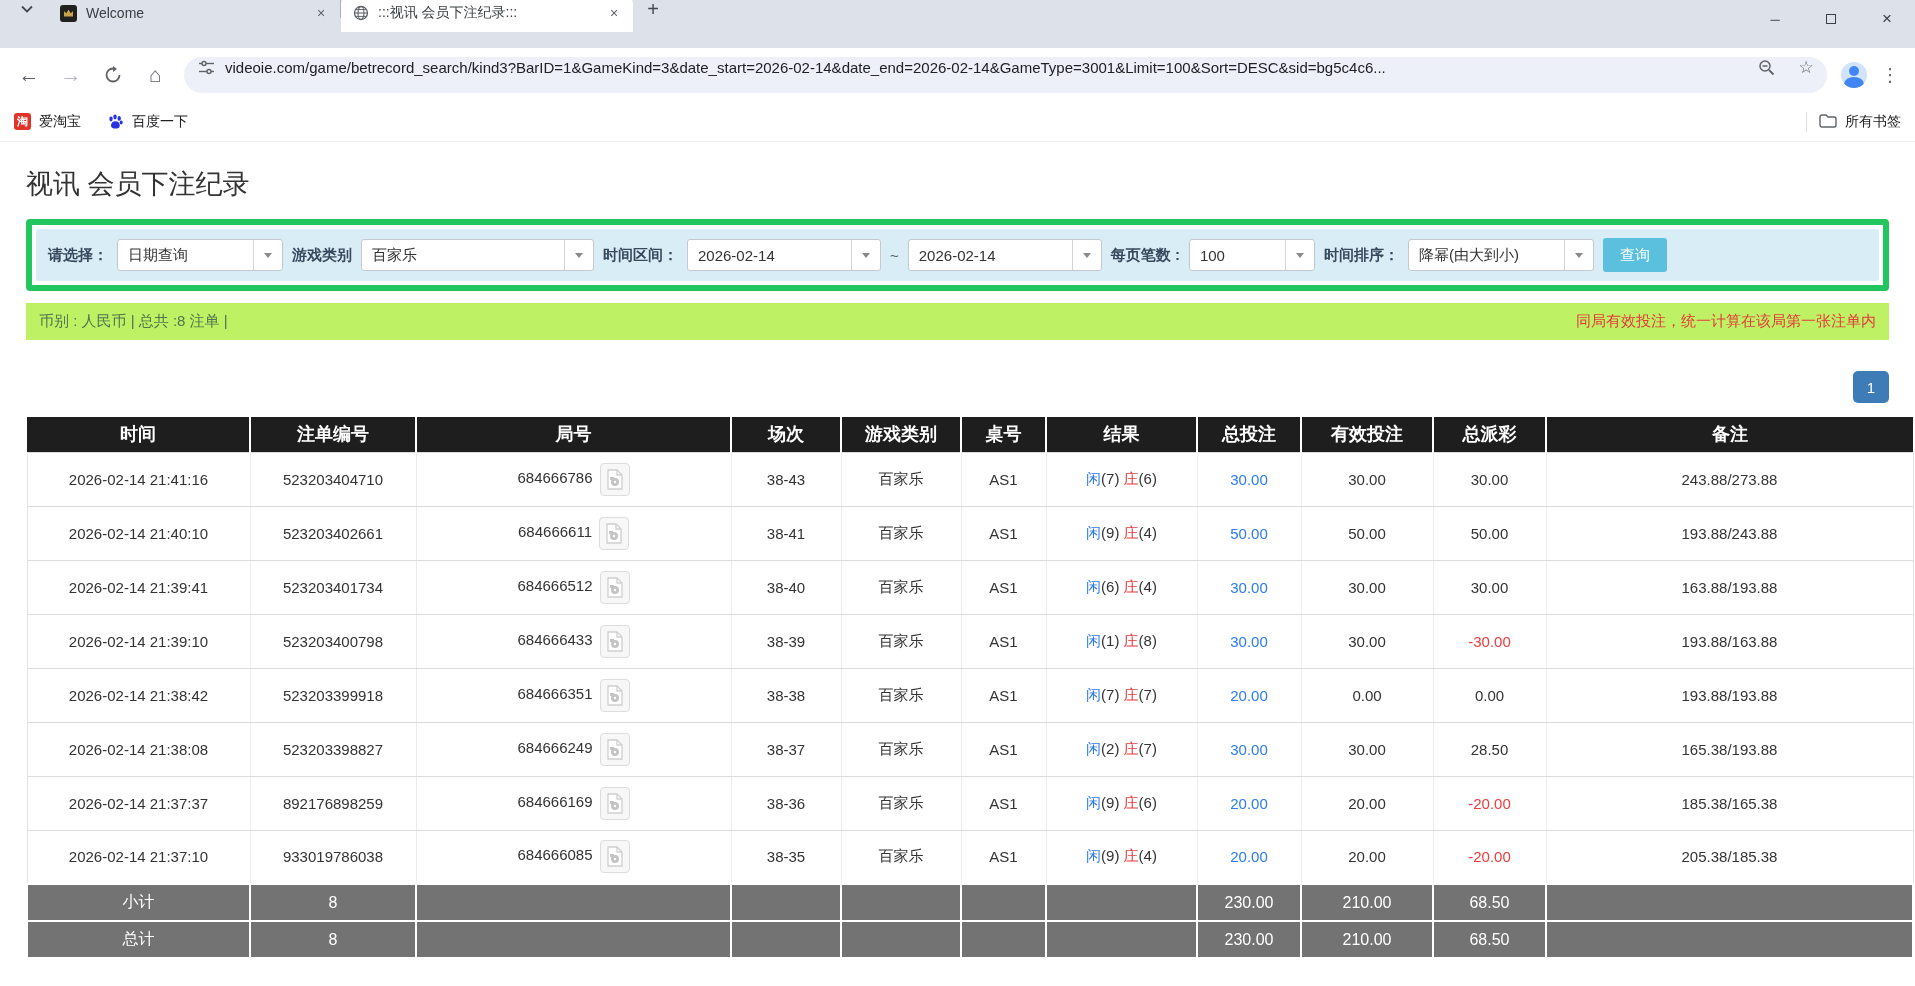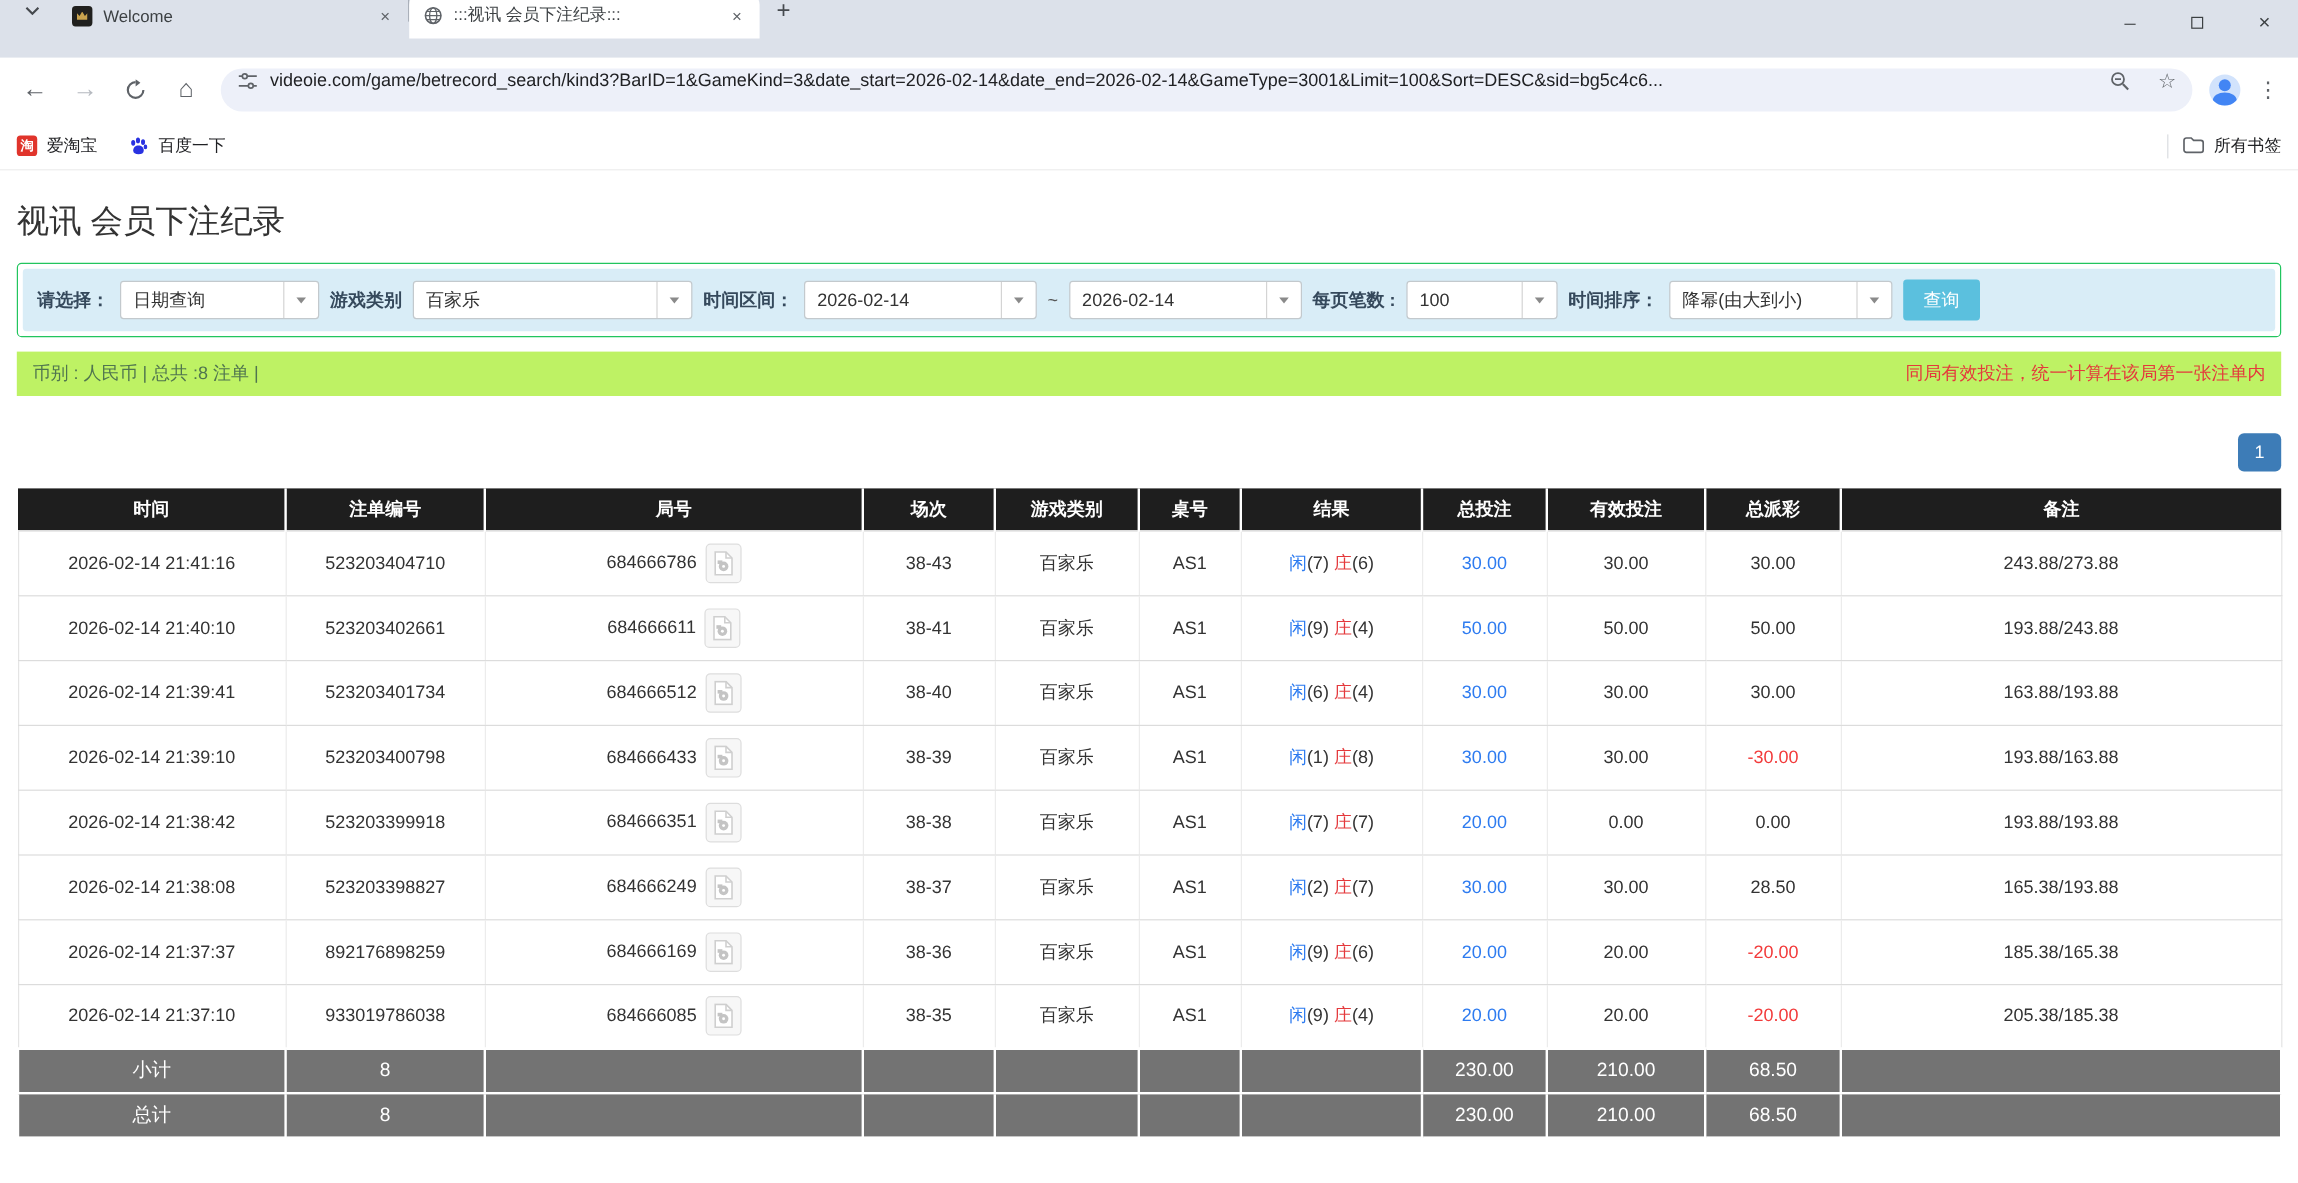--- a/index.html
+++ b/index.html
@@ -35,43 +35,43 @@
   .avatar::after { content:""; position:absolute; left:3px; top:15px; width:20px; height:14px; border-radius:50%; background:#4285f4; }
   .menu-dots { width:30px; height:30px; display:flex; align-items:center; justify-content:center; font-size:18px; color:#5f6368; }
 
   .bookmarks { height:40px; background:#fff; display:flex; align-items:center; padding:0 14px; gap:26px; border-bottom:1px solid #ededed; }
   .bm { display:flex; align-items:center; gap:8px; font-size:14px; color:#202124; }
   .tb-icon { width:17px; height:17px; background:#e0342b; border-radius:3px; color:#fff; font-size:11px; display:flex; align-items:center; justify-content:center; font-weight:bold; }
   .bm-right { margin-left:auto; display:flex; align-items:center; gap:12px; }
   .bm-sep { width:1px; height:20px; background:#dadce0; }
 
   
-  .content { padding:0 14px; position:relative; }
+  .content { padding:0 26px; position:relative; }
   .page-title { font-size:27px; font-weight:400; color:#333; margin:24px 0 17px 0; }
 
-  .filter-outer { border:1px solid #22c55e; border-radius:4px; padding:4px; }
+  .filter-outer { border:6px solid #22c55e; border-radius:4px; padding:4px; }
   .filter-inner { background:#d9edf7; border-radius:3px; padding:9px 12px; display:flex; align-items:center; gap:9px; }
   .flabel { font-size:15px; font-weight:bold; color:#35495c; white-space:nowrap; }
   .sel { background:#fff; border:1px solid #c3c9cd; border-radius:3px; height:32px; display:flex; align-items:center; font-size:15px; color:#333; }
   .sel .val { flex:1; padding:0 10px; white-space:nowrap; overflow:hidden; }
   .sel .arr { width:29px; align-self:stretch; border-left:1px solid #d4d4d4; display:flex; align-items:center; justify-content:center; }
   .tri { width:0; height:0; border-left:4px solid transparent; border-right:4px solid transparent; border-top:5px solid #8a8a8a; }
   .tilde { font-size:15px; color:#555; }
   .query-btn { background:#5bc0de; color:#fff; border:none; border-radius:3px; height:34px; padding:0 17px; font-size:15px; cursor:pointer; }
 
   .notice-bar { margin-top:12px; background:#bef264; min-height:37px; display:flex; align-items:center; justify-content:space-between; padding:0 13px; font-size:15px; }
   .notice-left { color:#50754f; }
   .notice-right { color:#e4393c; }
 
   .pager-row { display:flex; justify-content:flex-end; margin:31px 0 14px 0; }
   .page-btn { background:#3d7cb7; color:#fff; width:36px; height:32px; border-radius:5px; display:flex; align-items:center; justify-content:center; font-size:15px; cursor:pointer; }
 
   
   table { width:100%; border-collapse:collapse; table-layout:fixed; }
-  thead th { background:#1e1e1e; color:#fff; font-size:15px; font-weight:bold; height:35px; border-left:2px solid #fff; }
+  thead th { background:#1e1e1e; color:#fff; font-size:18px; font-weight:bold; height:35px; border-left:2px solid #fff; }
   thead th:first-child { border-left:none; }
   tbody td { height:54px; text-align:center; font-size:15px; color:#333; border-bottom:1px solid #dcdcdc; border-left:1px solid #ececec; background:#fff; }
   tbody tr:first-child td { border-top:1px solid #dcdcdc; }
   tbody td:first-child { border-left:1px solid #e4e4e4; }
   tbody td:last-child { border-right:1px solid #e4e4e4; }
   tfoot td { background:#737373; color:#fff; font-size:16px; height:37px; text-align:center; border:2px solid #fff; }
   .bet-link { color:#2d7bf0; cursor:pointer; }
   .neg { color:#f23b3b; }
   .r-player { color:#2d7bf0; }
   .r-banker { color:#e4393c; }

